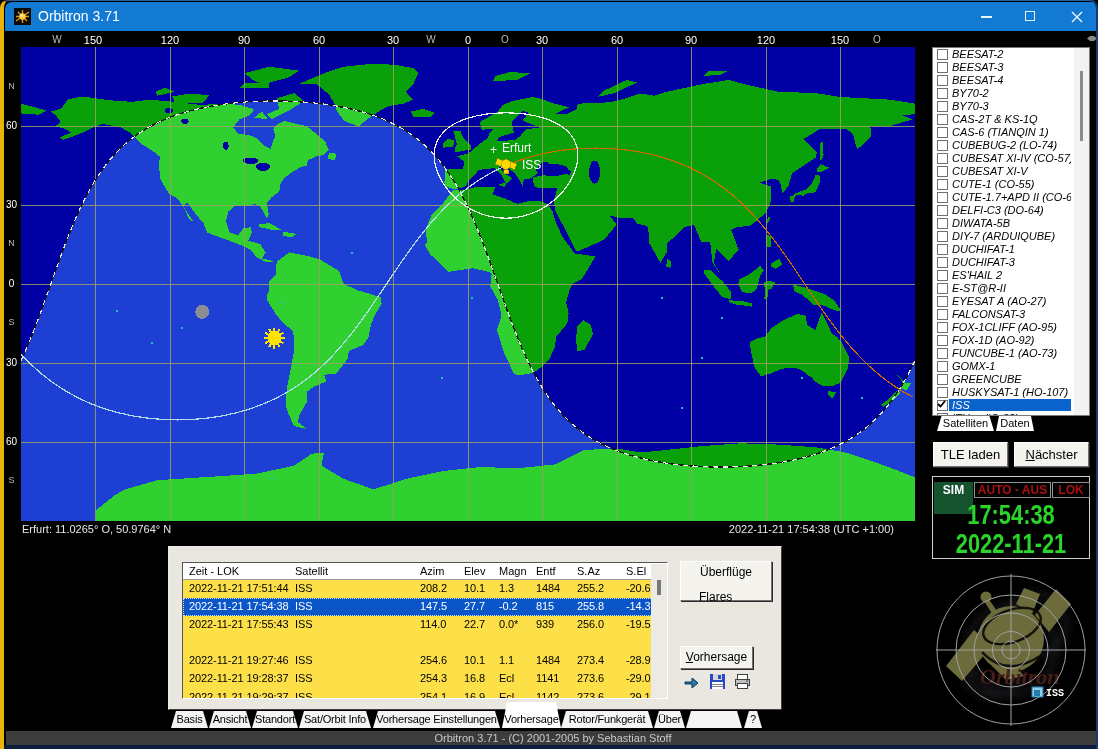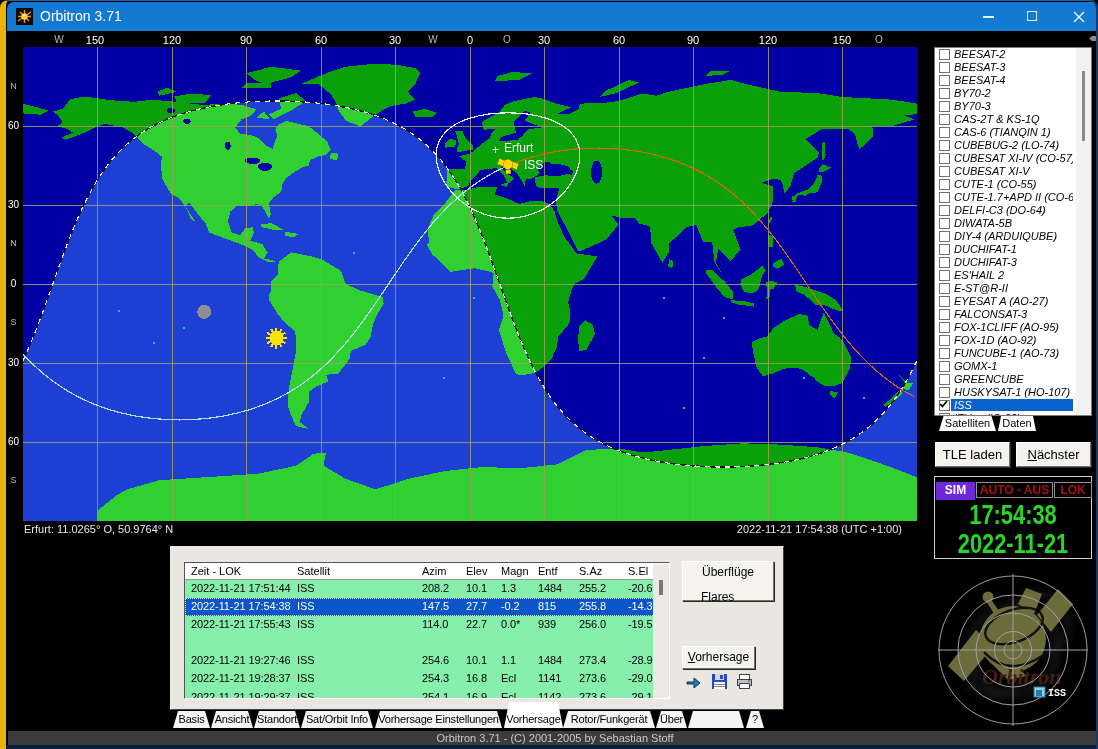--- a/index.html
+++ b/index.html
@@ -1,58 +1,58 @@
 <!DOCTYPE html>
 <html><head><meta charset="utf-8"><style>
 * { margin:0; padding:0; box-sizing:border-box; }
 html,body { width:1098px; height:749px; background:#05070d; overflow:hidden;
   font-family:"Liberation Sans",sans-serif; }
 #win { position:absolute; left:0; top:0; width:1098px; height:749px;
-  background:#000; border-left:6px solid #eab308; border-right:2px solid #163a6e; border-top:1px solid #2a5b9e;
+  background:#000; border-left:4px solid #eab308; border-right:2px solid #163a6e; border-top:1px solid #2a5b9e;
   border-radius:8px 8px 0 0; overflow:hidden; }
 #titlebar { position:absolute; left:1px; top:1px; width:1096px; height:29px;
   background:#127ad2; border-radius:7px 7px 0 0; }
 #ticon { position:absolute; left:9px; top:6px; width:17px; height:17px; background:#000; }
 #ttext { position:absolute; left:33px; top:6px; color:#fff; font-size:14px; }
 #map { position:absolute; left:17px; top:46px; width:894px; height:474px; }
 #toplon span { position:absolute; top:33px; width:24px; text-align:center; color:#fff; font-size:11px; }
 #leftlat span { position:absolute; left:0px; width:15px; text-align:center; color:#fff; font-size:10px; }
 #mstatl { position:absolute; left:18px; top:522px; color:#e8e8e8; font-size:11px; }
-#mstatr { position:absolute; right:194px; top:522px; color:#e8e8e8; font-size:11px; }
+#mstatr { position:absolute; right:202px; top:522px; color:#e8e8e8; font-size:11px; }
 #satlist { position:absolute; left:928px; top:46px; width:158px; height:369px; background:#fff;
   border:1px solid #7a7a7a; overflow:hidden; }
 .li { height:13px; position:relative; white-space:nowrap;font-style:italic; }
 .cb { position:absolute; left:4px; top:1px; width:11px; height:11px; background:#fff;
   border:1px solid #707070; display:inline-block; }
 .cb svg { position:absolute; left:-1px; top:-1px; }
 .lt { position:absolute; left:16px; right:18px; top:0px; padding-left:3px; font-size:11px; color:#000; overflow:hidden; }
 .li.sel .lt { color:#fff; background:#0a63cc; }
 #lscroll { position:absolute; left:1070px; top:47px; width:15px; height:367px; background:#f2f2f2; }
 #lthumb { position:absolute; left:1076px; top:70px; width:3px; height:70px; background:#8a8a8a; }
 .stab { position:absolute; top:415px; height:15px; background:#fff; color:#000; font-size:11px;
   text-align:center; line-height:14px; clip-path:polygon(8% 0,92% 0,100% 100%,0 100%); }
 .btn { position:absolute; background:#f4f3ee; border-top:1px solid #fff; border-left:1px solid #fff;
   border-right:1px solid #707070; border-bottom:1px solid #707070; box-shadow:1px 1px 0 #2a2a2a; color:#000; text-align:center; }
 #clockpanel { position:absolute; left:928px; top:475px; width:158px; height:83px; background:#000;
   border:1px solid #d0d0d0; }
-#simbox { position:absolute; left:1px; top:5px; width:39px; height:18px; background:#6d28d9;
+#simbox { position:absolute; left:1px; top:5px; width:39px; height:32px; background:#14532d;
   color:#fff; font-size:12px; font-weight:bold; text-align:center; line-height:16px; }
 #autobox { position:absolute; left:41px; top:5px; width:77px; height:16px; border:1px solid #909090;
   color:#a81010; font-size:12px; font-weight:bold; text-align:center; line-height:14px; white-space:nowrap; }
 #lokbox { position:absolute; left:119px; top:5px; width:38px; height:16px; border:1px solid #909090;
   color:#a81010; font-size:12px; font-weight:bold; text-align:center; line-height:14px; }
 #clk1 { position:absolute; left:0; top:24px; width:100%; text-align:center; color:#2ad42a;
   font-size:28px; line-height:28px; font-weight:bold; transform:scaleX(0.78); }
 #clk2 { position:absolute; left:0; top:53px; width:100%; text-align:center; color:#2ad42a;
   font-size:28px; line-height:28px; font-weight:bold; transform:scaleX(0.78); }
 #radar { position:absolute; left:928px; top:567px; width:158px; height:166px; }
 #dlg { position:absolute; left:164px; top:545px; width:614px; height:164px; background:#eae7e0;
   border-top:1px solid #ececec; border-left:1px solid #ececec; border-right:1px solid #404040;
   border-bottom:1px solid #404040; }
-#tbl { position:absolute; left:13px; top:15px; width:486px; height:137px; background:#86efac;
+#tbl { position:absolute; left:13px; top:15px; width:486px; height:137px; background:#fde047;
   border-top:1.5px solid #555; border-left:1.5px solid #555; border-right:1px solid #fff; border-bottom:1px solid #fff; overflow:hidden; }
 #thead { position:relative; height:17px; background:#fff; border-bottom:1px solid #999; font-size:11px; color:#000; }
 #thead span { position:absolute; top:2px; }
 .tr { position:relative; height:18.1px; font-size:11px; color:#000; letter-spacing:-0.1px; }
 .tr span { position:absolute; top:2px; }
 .trsel { background:#0a55c8; color:#fff; outline:1px dotted #cfe0ff; outline-offset:-1px; }
 .c1 { left:6px; } .c2 { left:112px; } .c3 { left:237px; } .c4 { left:281px; }
 .c5 { left:316px; } .c6 { left:353px; } .c7 { left:394px; } .c8 { left:443px; }
 #tscroll { position:absolute; right:0px; top:1px; width:16px; height:134px; background:#eceae4; }
 #tthumb { position:absolute; right:6px; top:17px; width:4px; height:15px; background:#787878; }
@@ -348,21 +348,21 @@
       <div class="li">
         <span class="cb"></span>
         <span class="lt">DELFI-C3 (DO-64)</span>
       </div>
       <div class="li">
         <span class="cb"></span>
         <span class="lt">DIWATA-5B</span>
       </div>
       <div class="li">
         <span class="cb"></span>
-        <span class="lt">DIY-4 (ARDUIQUBE)</span>
+        <span class="lt">DIY-7 (ARDUIQUBE)</span>
       </div>
       <div class="li">
         <span class="cb"></span>
         <span class="lt">DUCHIFAT-1</span>
       </div>
       <div class="li">
         <span class="cb"></span>
         <span class="lt">DUCHIFAT-3</span>
       </div>
       <div class="li">

